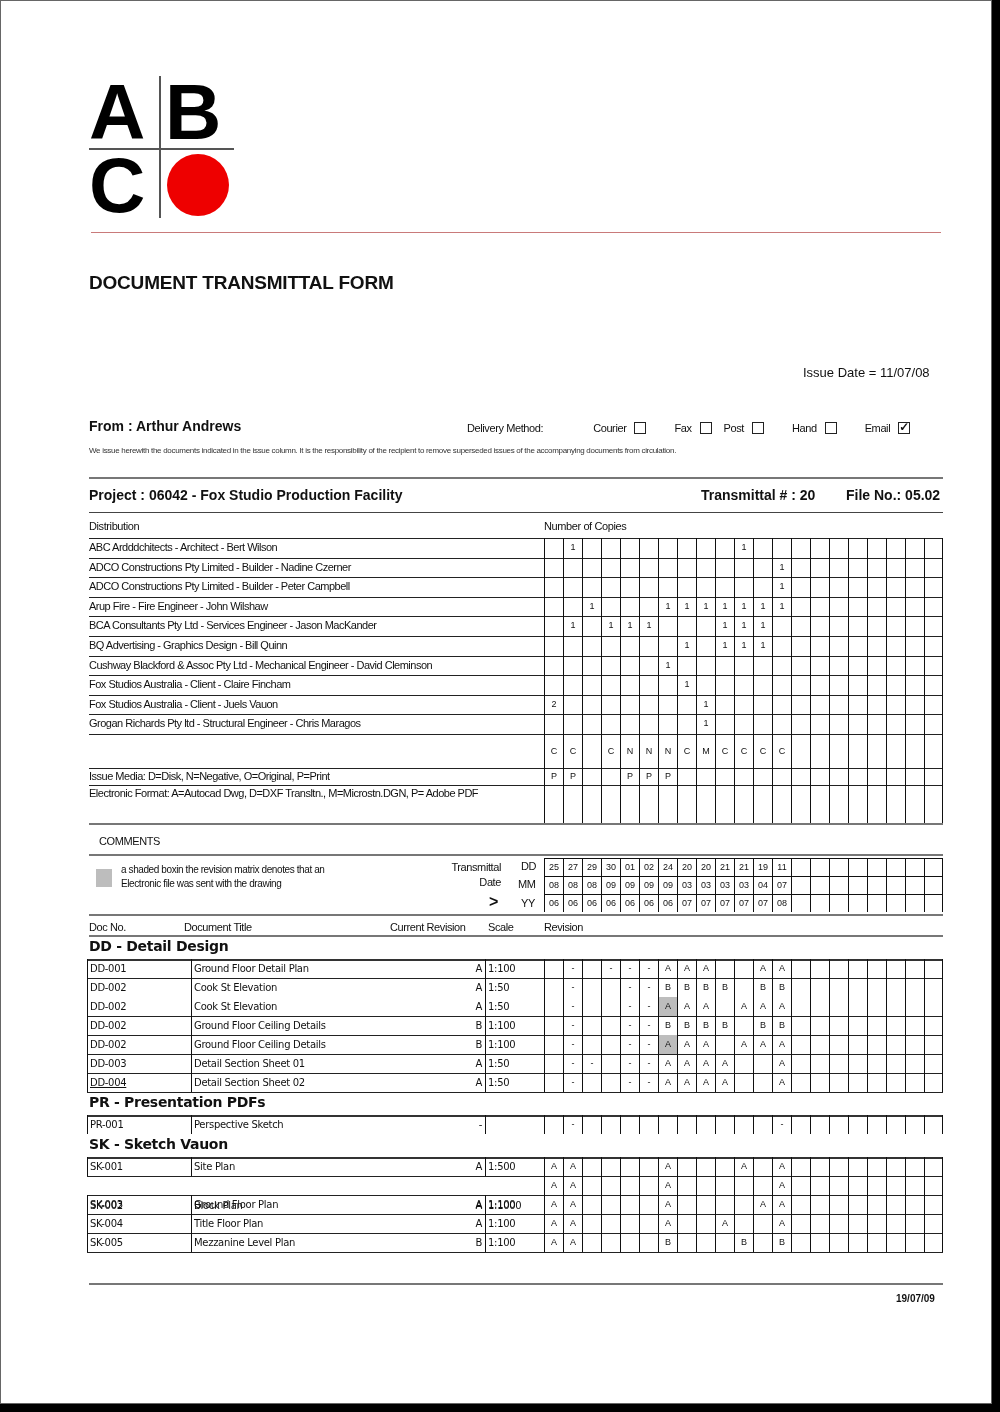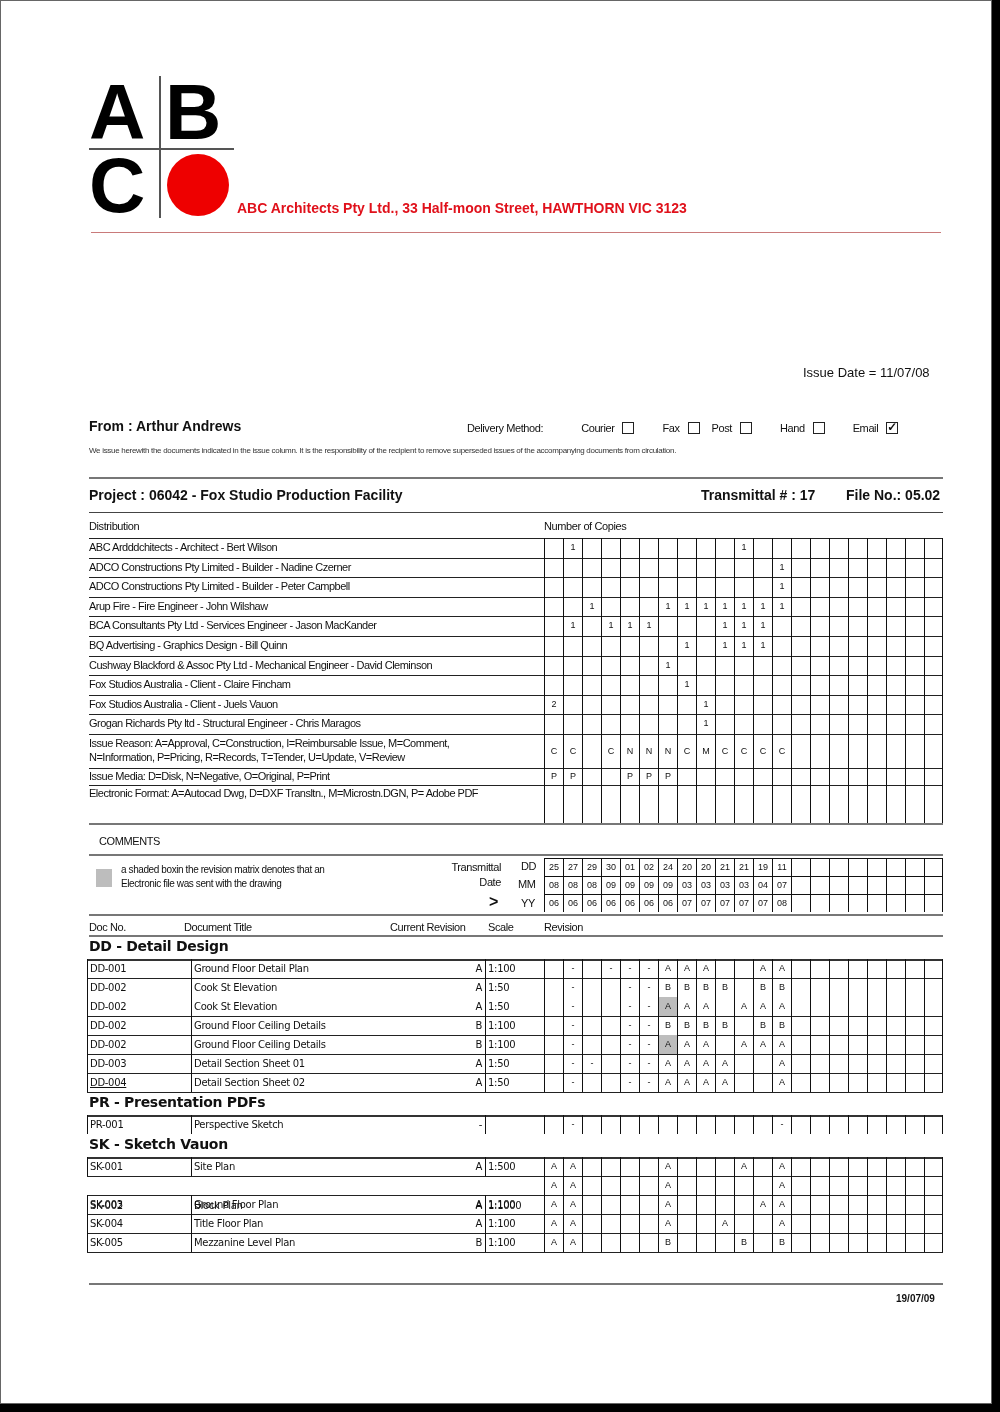--- a/index.html
+++ b/index.html
@@ -42,29 +42,29 @@
 <div class="page">
 
   <div class="abs logo">
     <span class="L" style="left:0;top:-3px;">A</span>
     <span class="L" style="left:76px;top:-3px;">B</span>
     <span class="L" style="left:0;top:70px;">C</span>
     <div class="vline"></div>
     <div class="hline"></div>
     <div class="dot"></div>
   </div>
-  <div class="abs addr-red">ABC Architects Pty Ltd., 33 Half-moon Street, HAWTHORN VIC 3123</div>
   <div class="abs redrule"></div>
 
+  <div class="abs title">DOCUMENT TRANSMITTAL FORM</div>
   <div class="abs issue-date">Issue Date = 11/07/08</div>
 
   <div class="abs from">From : Arthur Andrews</div>
   <div class="abs delivery" id="delivery">
     <span class="small" style="margin-right:38px;">Delivery Method:</span>
-  <span class="opt" style="margin-left:0px">
+  <span class="opt" style="margin-left:12px">
         <span class="small">Courier</span>
         <span class="cb"></span>
       </span>
       <span class="opt" style="margin-left:28px">
         <span class="small">Fax</span>
         <span class="cb"></span>
       </span>
       <span class="opt" style="margin-left:12px">
         <span class="small">Post</span>
         <span class="cb"></span>
@@ -75,21 +75,21 @@
       </span>
       <span class="opt" style="margin-left:28px">
         <span class="small">Email</span>
         <span class="cb checked"></span>
       </span>
     </div>
   <div class="abs notice">We issue herewith the documents indicated in the issue column. It is the responsibility of the recipient to remove superseded issues of the accompanying documents from circulation.</div>
 
   <div class="abs grayrule" style="left:88px;top:476px;width:854px;"></div>
   <div class="abs project">Project : 06042 - Fox Studio Production Facility</div>
-  <div class="abs transmittal-no">Transmittal # : 17</div>
+  <div class="abs transmittal-no">Transmittal # : 20</div>
   <div class="abs file-no">File No.: 05.02</div>
   <div class="abs grayrule" style="left:88px;top:511px;width:854px;height:1px;background:#444;"></div>
 
   <div class="abs small" style="left:88px;top:519px;">Distribution</div>
   <div class="abs small" style="left:543px;top:519px;">Number of Copies</div>
   <div id="dist-area"></div>
 
   <div class="abs small" style="left:98px;top:834px;">COMMENTS</div>
   <div class="abs grayrule" style="left:88px;top:853px;width:854px;"></div>
   <div class="abs shaded" style="left:95px;top:868px;width:16px;height:18px;"></div>
@@ -363,24 +363,20 @@
       <div class="abs" style="left:247px;top:0;width:19px;height:19.6px;box-sizing:border-box;border-left:1px solid #111;font-size:9px;text-align:center;line-height:19.6px;"></div>
       <div class="abs" style="left:266px;top:0;width:19px;height:19.6px;box-sizing:border-box;border-left:1px solid #111;font-size:9px;text-align:center;line-height:19.6px;"></div>
       <div class="abs" style="left:285px;top:0;width:19px;height:19.6px;box-sizing:border-box;border-left:1px solid #111;font-size:9px;text-align:center;line-height:19.6px;"></div>
       <div class="abs" style="left:304px;top:0;width:19px;height:19.6px;box-sizing:border-box;border-left:1px solid #111;font-size:9px;text-align:center;line-height:19.6px;"></div>
       <div class="abs" style="left:323px;top:0;width:19px;height:19.6px;box-sizing:border-box;border-left:1px solid #111;font-size:9px;text-align:center;line-height:19.6px;"></div>
       <div class="abs" style="left:342px;top:0;width:19px;height:19.6px;box-sizing:border-box;border-left:1px solid #111;font-size:9px;text-align:center;line-height:19.6px;"></div>
       <div class="abs" style="left:361px;top:0;width:19px;height:19.6px;box-sizing:border-box;border-left:1px solid #111;font-size:9px;text-align:center;line-height:19.6px;"></div>
       <div class="abs" style="left:380px;top:0;width:19px;height:19.6px;box-sizing:border-box;border-left:1px solid #111;border-right:1px solid #111;font-size:9px;text-align:center;line-height:19.6px;"></div>
     </div>
     <div class="distrow-line" style="top:733.0000000000002px;width:854px;background:#222;"></div>
-    <div class="distlabel" style="left:88px;top:735.0000000000002px;line-height:14px;">
-      <div>Issue Reason: A=Approval, C=Construction, I=Reimbursable Issue, M=Comment,</div>
-      <div>N=Information, P=Pricing, R=Records, T=Tender, U=Update, V=Review</div>
-    </div>
     <div class="abs" style="left:543px;top:733.0000000000002px;width:399px;height:34px;">
       <div class="abs" style="left:0px;top:0;width:19px;height:34px;box-sizing:border-box;border-left:1px solid #111;font-size:9px;text-align:center;line-height:34px;">C</div>
       <div class="abs" style="left:19px;top:0;width:19px;height:34px;box-sizing:border-box;border-left:1px solid #111;font-size:9px;text-align:center;line-height:34px;">C</div>
       <div class="abs" style="left:38px;top:0;width:19px;height:34px;box-sizing:border-box;border-left:1px solid #111;font-size:9px;text-align:center;line-height:34px;"></div>
       <div class="abs" style="left:57px;top:0;width:19px;height:34px;box-sizing:border-box;border-left:1px solid #111;font-size:9px;text-align:center;line-height:34px;">C</div>
       <div class="abs" style="left:76px;top:0;width:19px;height:34px;box-sizing:border-box;border-left:1px solid #111;font-size:9px;text-align:center;line-height:34px;">N</div>
       <div class="abs" style="left:95px;top:0;width:19px;height:34px;box-sizing:border-box;border-left:1px solid #111;font-size:9px;text-align:center;line-height:34px;">N</div>
       <div class="abs" style="left:114px;top:0;width:19px;height:34px;box-sizing:border-box;border-left:1px solid #111;font-size:9px;text-align:center;line-height:34px;">N</div>
       <div class="abs" style="left:133px;top:0;width:19px;height:34px;box-sizing:border-box;border-left:1px solid #111;font-size:9px;text-align:center;line-height:34px;">C</div>
       <div class="abs" style="left:152px;top:0;width:19px;height:34px;box-sizing:border-box;border-left:1px solid #111;font-size:9px;text-align:center;line-height:34px;">M</div>

